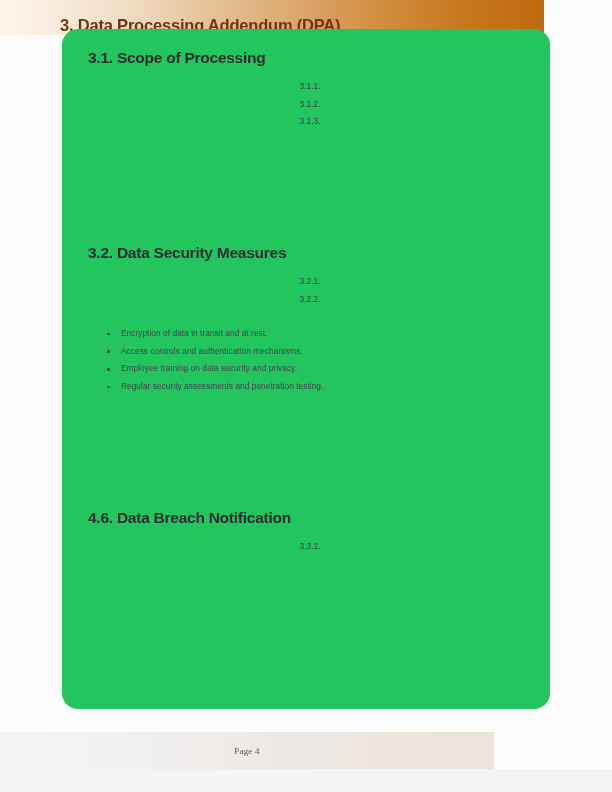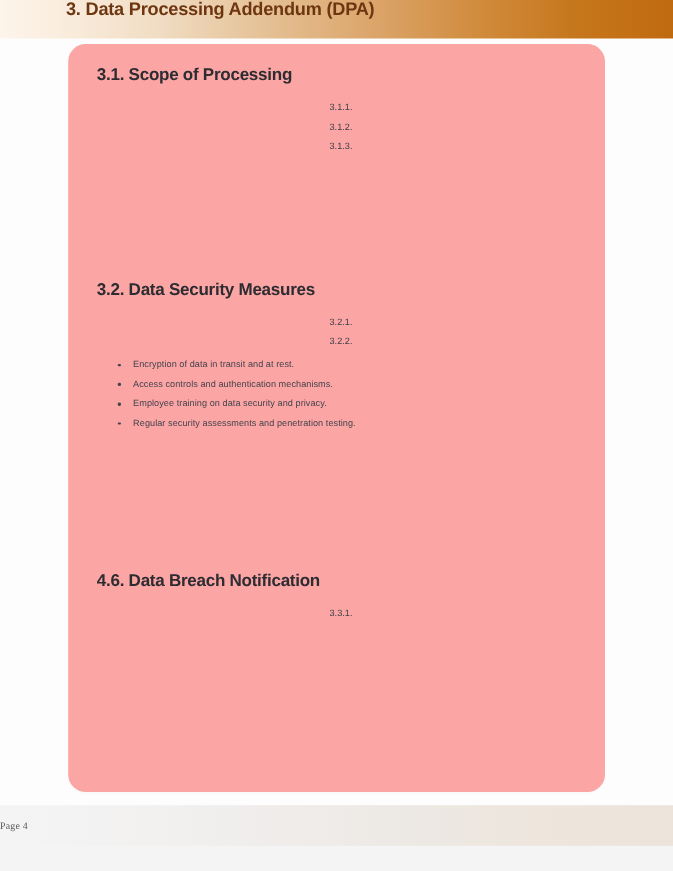--- a/index.html
+++ b/index.html
@@ -22,51 +22,51 @@
     width: 612px;
     height: 792px;
     background: #fdfdfd;
   }
 
   
   .doc-header {
     position: absolute;
     left: 0;
     top: 0;
-    width: 612px;
+    width: 544px;
     height: 35px;
     background: linear-gradient(90deg,
                 #fdf4ea 0%,
                 #fbeee0 8%,
                 #f0dcc2 24%,
                 #e3bc8e 42%,
                 #dba469 56%,
                 #d08a3a 72%,
                 #c6761c 86%,
                 #c06a10 100%);
     display: flex;
-    align-items: flex-start;
+    align-items: flex-end;
   }
   .doc-header-title {
     margin-left: 60px;
     font-size: 16.5px;
     font-weight: bold;
     letter-spacing: -0.2px;
     color: #6d3610;
     white-space: nowrap;
   }
 
   
   .content-card {
     position: absolute;
     left: 62px;
-    top: 40px;
+    top: 29px;
     width: 488px;
     height: 680px;
-    background: #fca5a5;
+    background: #22c55e;
     border-radius: 16px;
     box-shadow: 0 1px 2px rgba(0,0,0,0.018);
   }
 
   .card-inner {
     position: absolute;
     left: 26px;
     top: 0;
     right: 18px;
   }
@@ -95,21 +95,21 @@
   .clause {
     font-size: 8.3px;
     line-height: 17.6px;
     color: #3e3e46;
     letter-spacing: 0.05px;
     white-space: nowrap;
   }
 
   .bullet-list {
     list-style: none;
-    margin: 4px 0 0 0;
+    margin: 17px 0 0 0;
     padding: 0 0 0 17px;
   }
   .bullet-item {
     position: relative;
     font-size: 8.3px;
     line-height: 17.6px;
     color: #44444c;
     letter-spacing: 0.05px;
     padding-left: 16px;
     white-space: nowrap;
@@ -128,32 +128,32 @@
   
   .sec-0 { top: 20px; }
   .sec-1 { top: 215px; }
   .sec-2 { top: 480px; }
 
   
   .doc-footer {
     position: absolute;
     left: 0;
     top: 732px;
-    width: 612px;
+    width: 494px;
     height: 37px;
     background: linear-gradient(90deg,
                 #f4f4f5 0%,
                 #f2f1f0 22%,
                 #efecea 44%,
                 #ece8e3 62%,
                 #eee6dd 80%,
                 #ece3da 100%);
     display: flex;
     align-items: center;
-    justify-content: flex-start;
+    justify-content: center;
   }
   .doc-footer-text {
     font-family: "Liberation Serif", serif;
     font-size: 9px;
     color: #5a5a5a;
     letter-spacing: 0.2px;
   }
 
   .below-footer {
     position: absolute;

